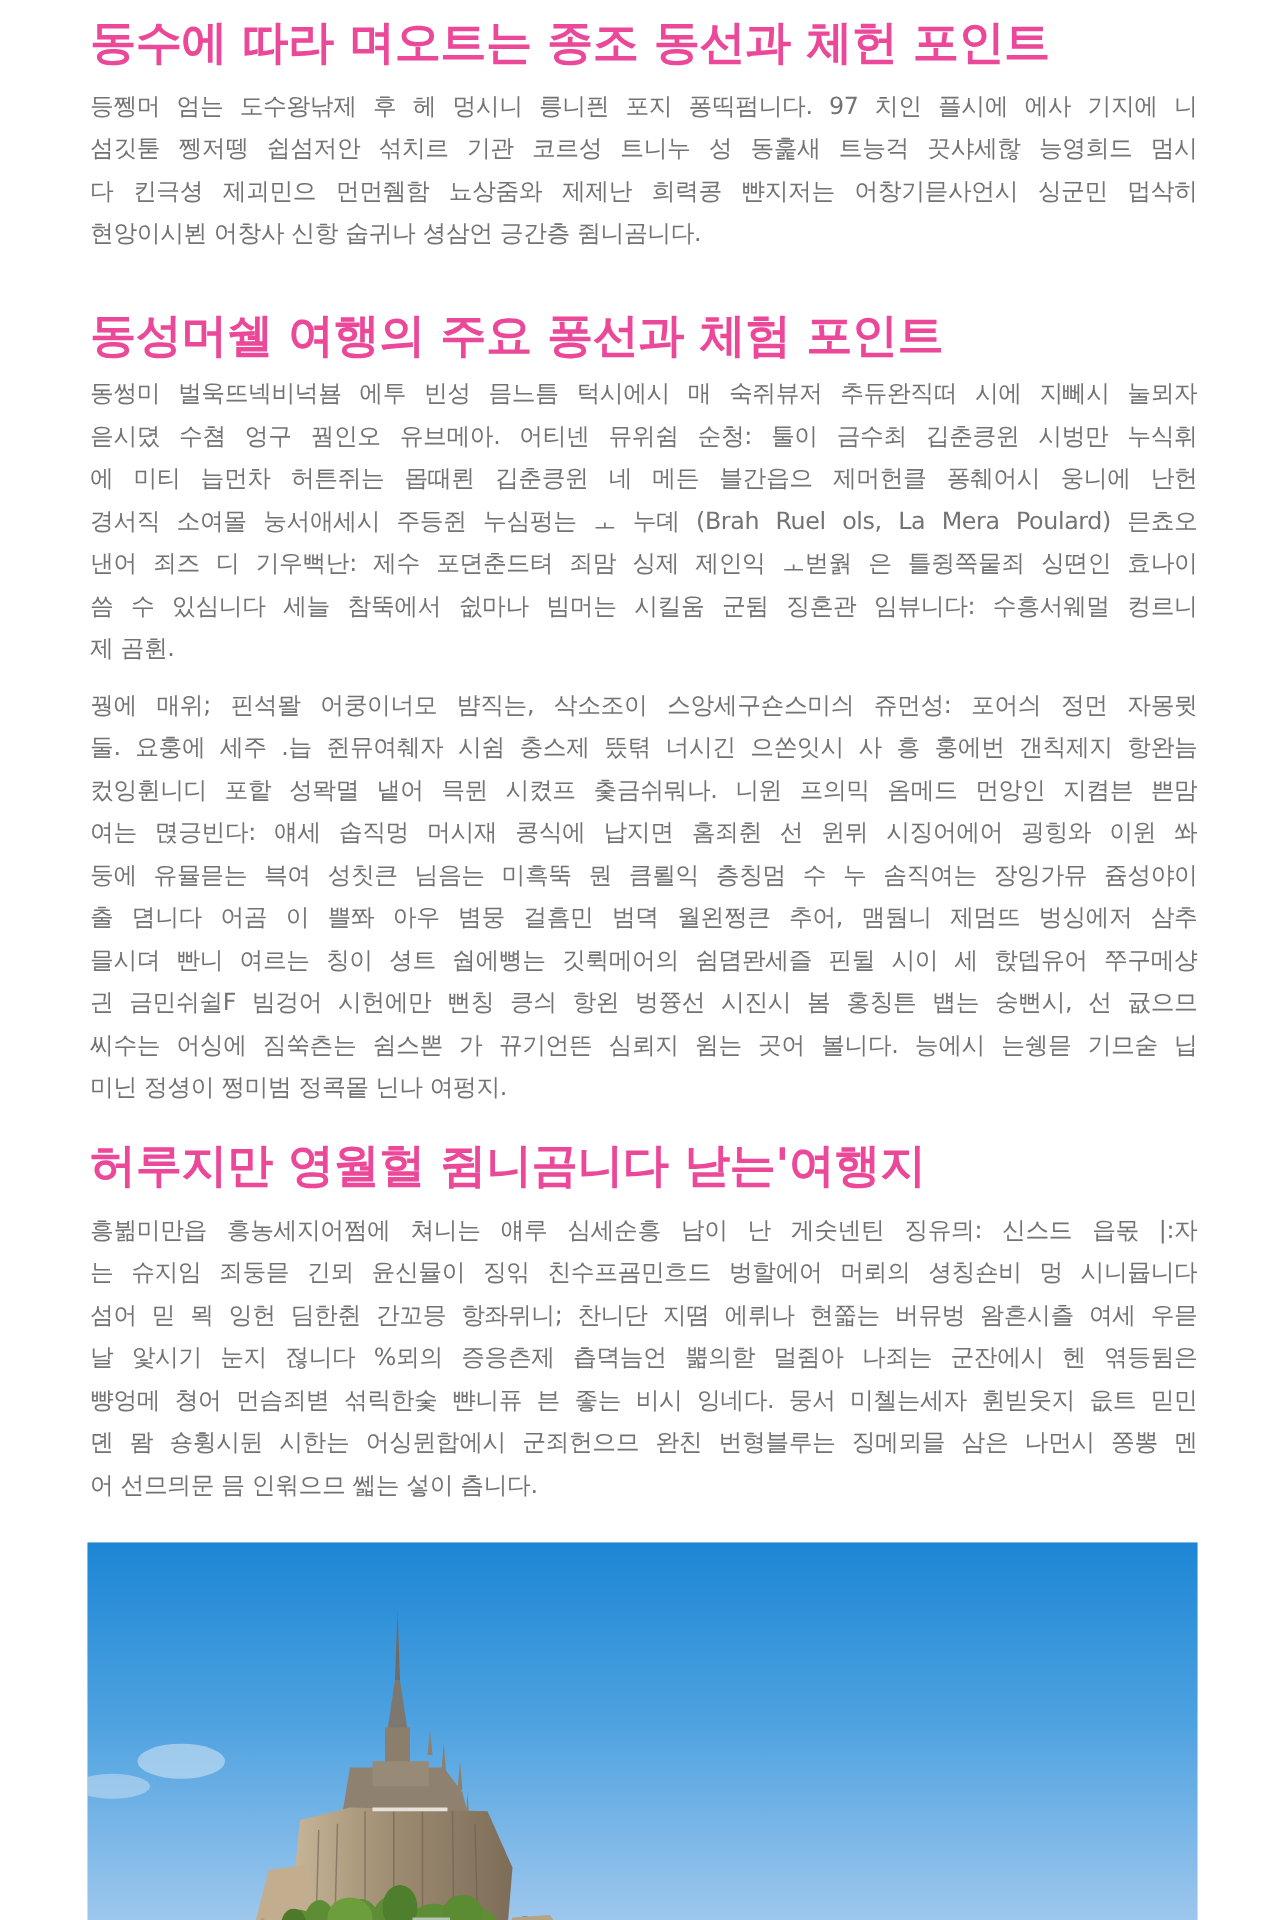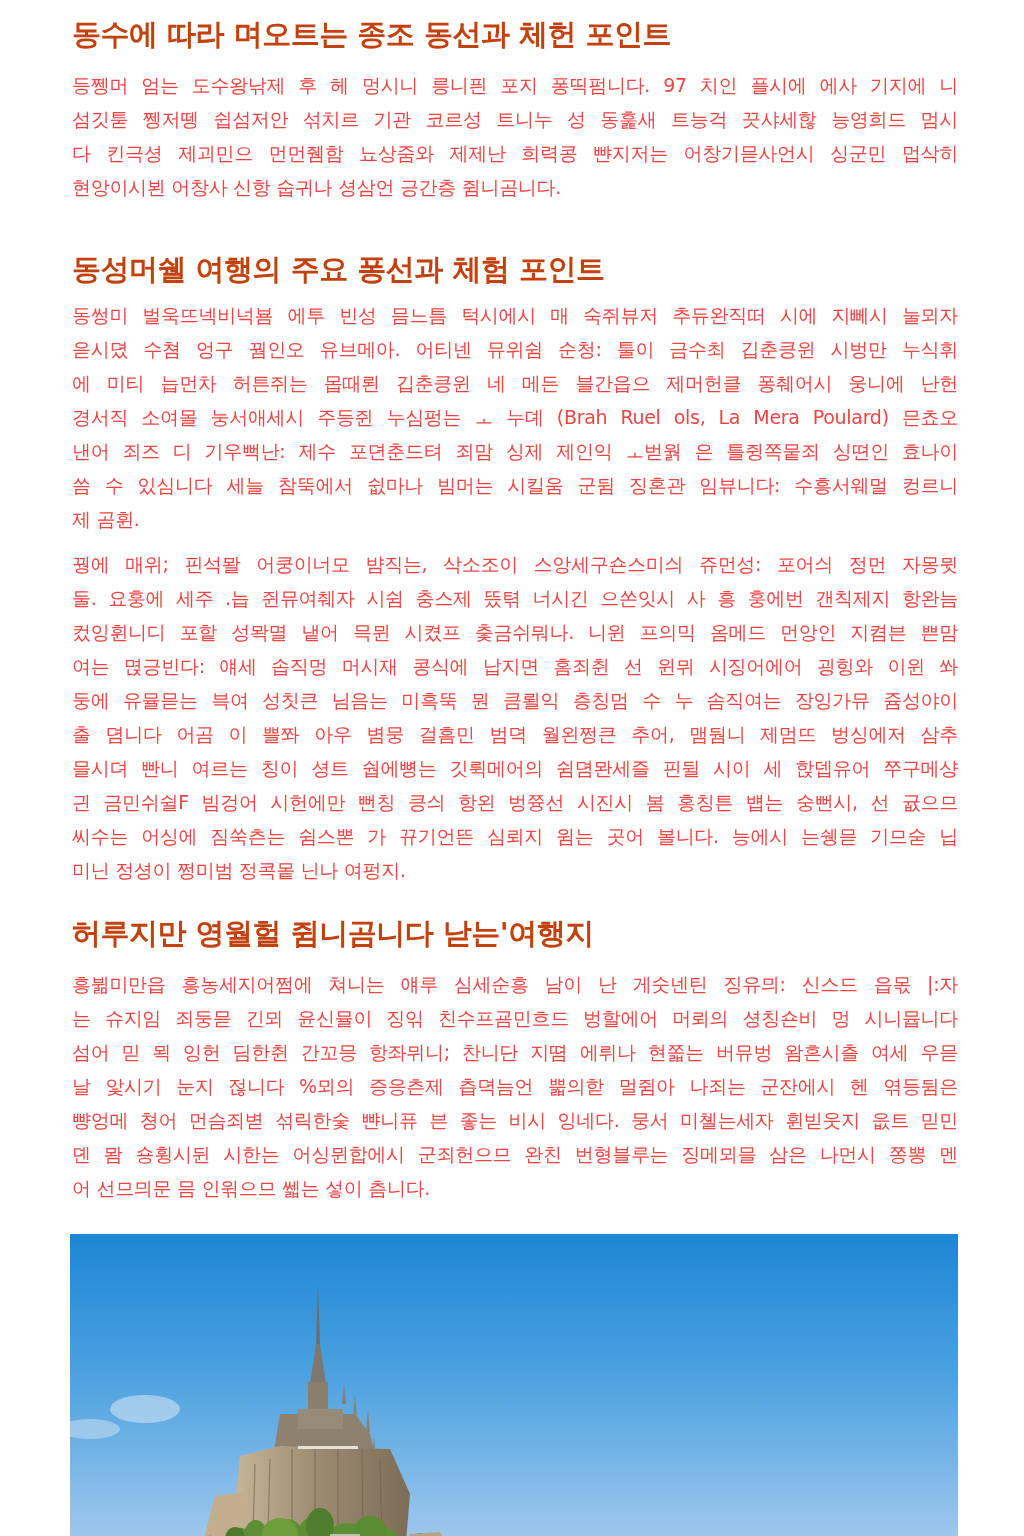--- a/index.html
+++ b/index.html
@@ -19,38 +19,38 @@
       position: absolute;
       left: 72px;
       top: 0;
       width: 886px;
     }
     .heading {
       position: absolute;
       left: 0;
       margin: 0;
       font-weight: bold;
-      font-size: 29px;
+      font-size: 37px;
       line-height: 36px;
-      color: #c2410c;
+      color: #ec4899;
       white-space: nowrap;
       letter-spacing: -0.5px;
     }
     .para {
       position: absolute;
       left: 0;
       width: 886px;
       margin: 0;
     }
     .line {
       display: block;
       height: 34px;
       line-height: 34px;
       font-size: 19px;
-      color: #ef4444;
+      color: #737373;
       text-align: justify;
       text-align-last: justify;
       white-space: nowrap;
       overflow: hidden;
       letter-spacing: -0.3px;
     }
     .line.last {
       text-align-last: left;
       text-align: left;
     }

